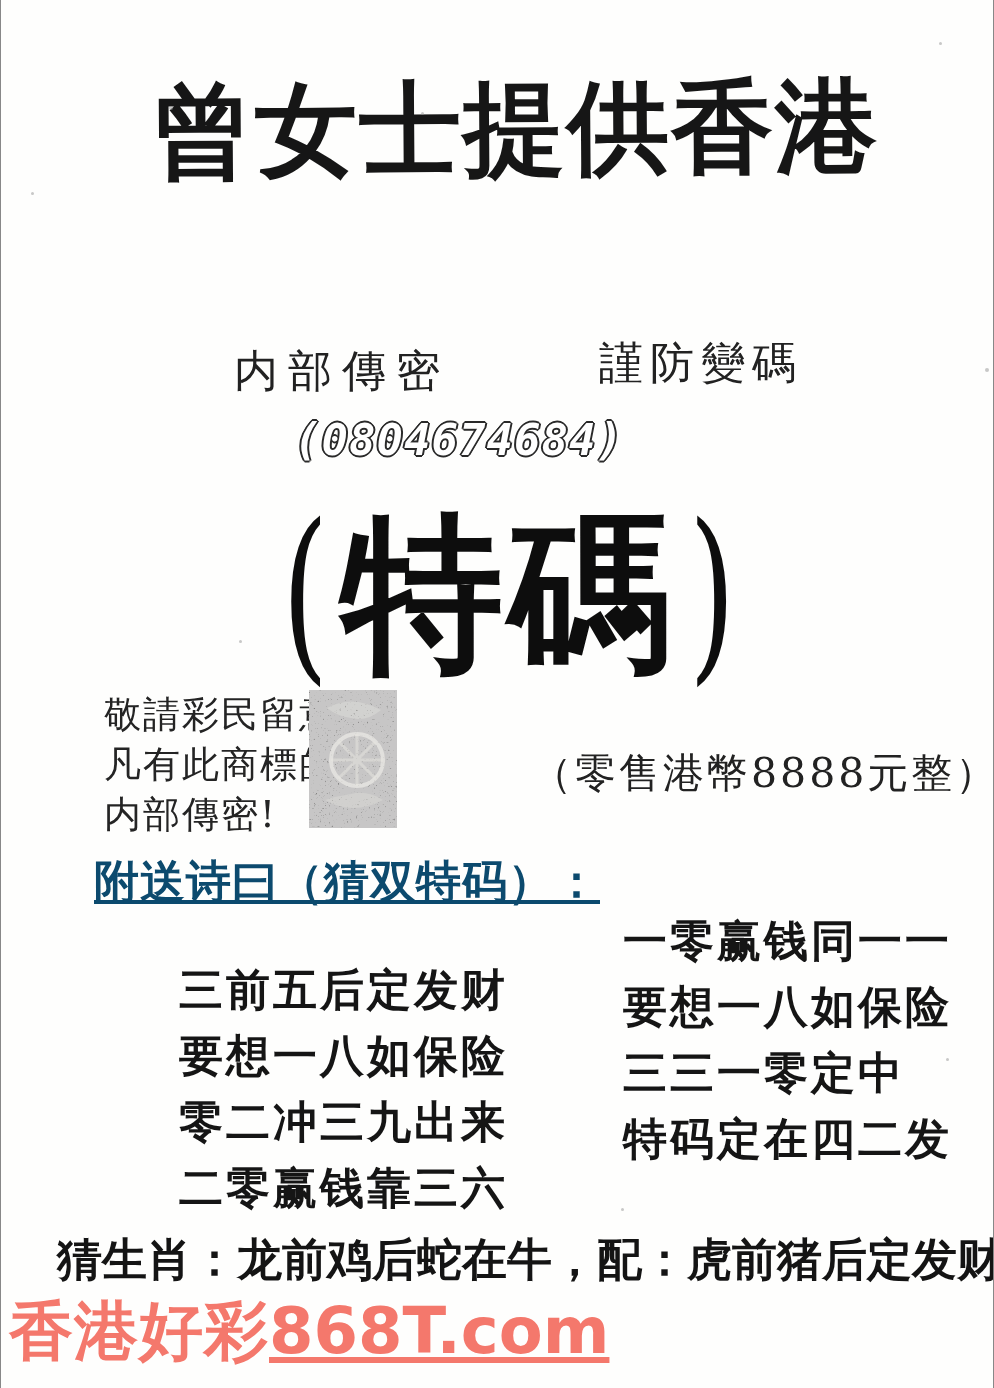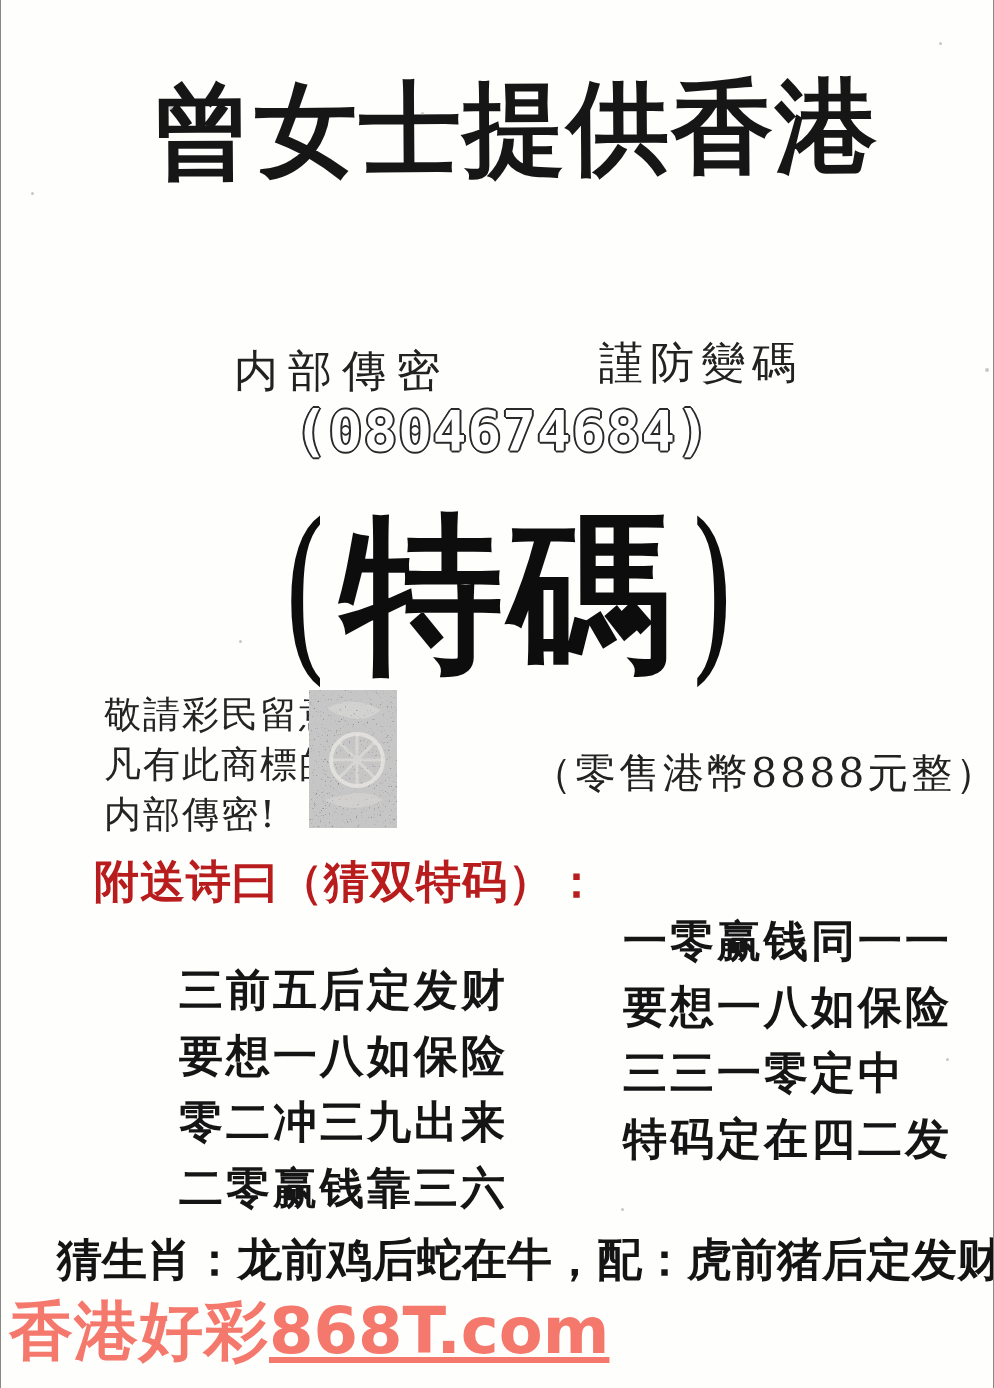--- a/index.html
+++ b/index.html
@@ -23,26 +23,27 @@
     color:#161616;
     text-align:center;
   }
 
   
   .sec-left{left:233px;top:342px;font-size:44px;letter-spacing:10px;color:#222;}
   .sec-right{left:598px;top:334px;font-size:44px;letter-spacing:7px;color:#222;}
 
   
   .phone{
-    left:293px;top:398px;
-    font-size:56px;font-weight:bold;letter-spacing:1px;
+    left:293px;top:414px;
+    font-size:44px;font-weight:bold;letter-spacing:1px;
     font-family:"DejaVu Sans Mono","Liberation Mono",monospace;
     color:#ffffff;
     text-shadow:-2px 0 #2a2a2a,2px 0 #2a2a2a,0 -2px #2a2a2a,0 2px #2a2a2a,
                 -1px -1px #2a2a2a,1px 1px #2a2a2a,-1px 1px #2a2a2a,1px -1px #2a2a2a;
+    font-style:italic;
   }
 
   
   .heading{
     left:238px;top:488px;width:540px;height:210px;
     display:flex;align-items:center;justify-content:center;
     color:#0d0d0d;white-space:nowrap;
   }
   .heading .paren{
     font-size:150px;font-weight:400;line-height:1;
@@ -61,21 +62,21 @@
     color:#242424;white-space:nowrap;
   }
 
   
   .stamp{left:306px;top:688px;width:92px;height:142px;}
 
   
   .price{left:530px;top:746px;font-size:41px;letter-spacing:3px;color:#222;white-space:nowrap;}
 
   
-  .poem-header{left:93px;top:852px;font-size:45px;font-weight:bold;letter-spacing:1px;color:#b91c1c;white-space:nowrap;}
+  .poem-header{left:93px;top:852px;font-size:45px;font-weight:bold;letter-spacing:1px;color:#0c4a6e;white-space:nowrap;text-decoration:underline;}
 
   .poems{font-size:44px;font-weight:bold;color:#151515;line-height:66px;white-space:nowrap;letter-spacing:3px;}
   .poems-left{left:178px;top:918px;margin-top:39px;}
   .poems-right{left:622px;top:908px;}
 
   .zodiac{
     left:56px;top:1230px;
     font-size:45px;font-weight:bold;letter-spacing:0px;
     color:#141414;white-space:nowrap;
   }

